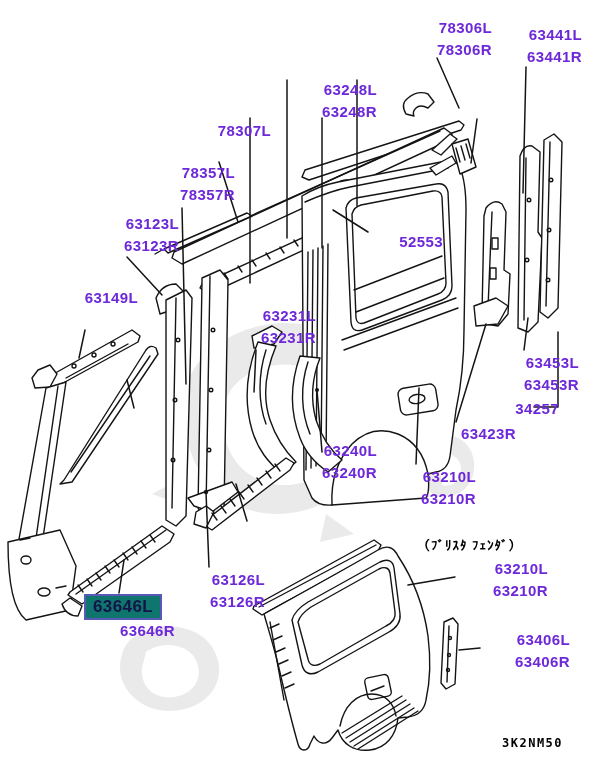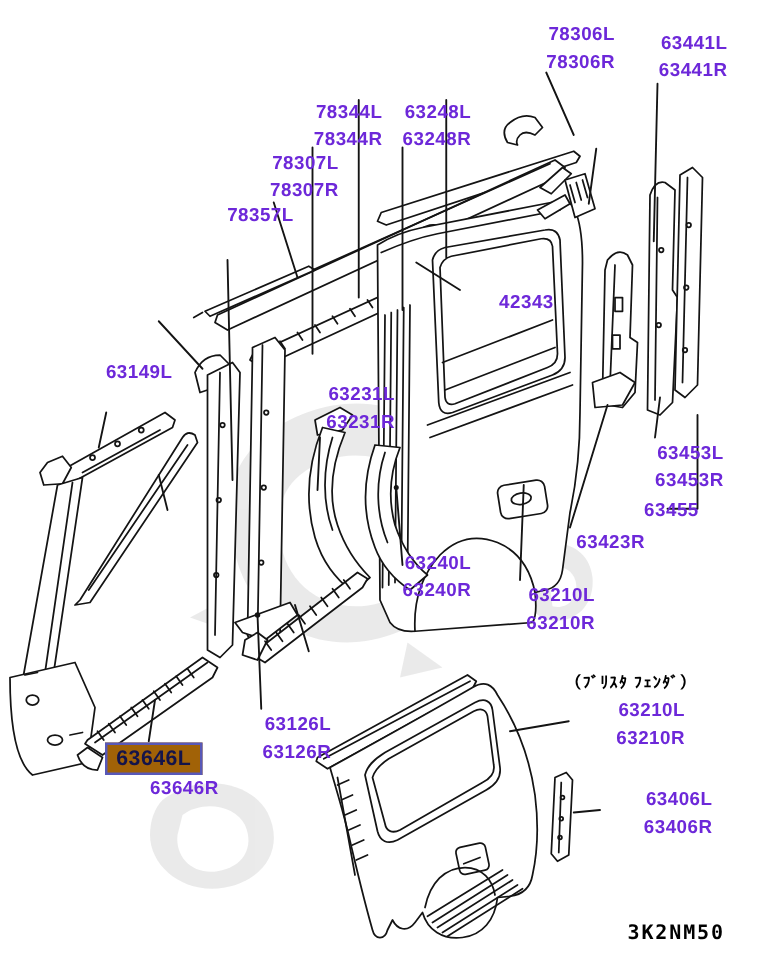--- a/index.html
+++ b/index.html
@@ -3,26 +3,26 @@
 <meta charset="utf-8">
 <style>
   html,body{margin:0;padding:0;background:#fff}
   .stage{position:relative;width:609px;height:768px;background:#ffffff;overflow:hidden;
          font-family:"Liberation Sans",sans-serif;}
   .stage svg{position:absolute;left:0;top:0;z-index:1}
   .lbl{position:absolute;z-index:3;text-align:right;font-weight:bold;font-size:15px;
        line-height:22px;letter-spacing:.4px;color:#6d28d9;white-space:nowrap;cursor:pointer}
   .lbl div{pointer-events:none}
   .hl{position:absolute;z-index:3;font-weight:bold;font-size:17px;line-height:19px;
-      letter-spacing:.4px;padding:1px 7px 2px;border:2px solid #5858b8;background:#a16207;
+      letter-spacing:.4px;padding:1px 7px 2px;border:2px solid #5858b8;background:#0f766e;
       color:#14144a;white-space:nowrap;cursor:pointer}
   .note{position:absolute;z-index:3;font-weight:bold;font-size:13px;letter-spacing:1px;
         color:#000;white-space:nowrap}
   .code{position:absolute;z-index:3;font-family:"DejaVu Sans Mono",monospace;font-weight:bold;
-        font-size:16px;letter-spacing:1.5px;color:#000;white-space:nowrap}
+        font-size:12px;letter-spacing:1.5px;color:#000;white-space:nowrap}
 </style>
 </head>
 <body>
 
 <div class="stage">
 
 <svg width="609" height="768" viewBox="0 0 609 768">
 
   <g fill="#e7e7e7" stroke="none" opacity="0.85">
     <path d="M210,350 C260,310 330,315 360,360 C395,410 380,480 320,505 C260,530 205,500 190,450 C178,408 180,378 210,350 z"></path>
@@ -216,51 +216,51 @@
 </svg>
 
   <div class="lbl" style="left:382px;top:17px;width:110px">
     <div>78306L</div>
     <div>78306R</div>
   </div>
   <div class="lbl" style="left:472px;top:24px;width:110px">
     <div>63441L</div>
     <div>63441R</div>
   </div>
-  <div class="lbl" style="left:196px;top:79px;width:110px">
-    <div>78344L</div>
-    <div>78344R</div>
-  </div>
   <div class="lbl" style="left:267px;top:79px;width:110px">
     <div>63248L</div>
     <div>63248R</div>
   </div>
   <div class="lbl" style="left:161px;top:120px;width:110px">
     <div>78307L</div>
-    <div>78307R</div>
   </div>
   <div class="lbl" style="left:125px;top:162px;width:110px">
     <div>78357L</div>
+    <div>78357R</div>
+  </div>
+  <div class="lbl" style="left:69px;top:213px;width:110px">
+    <div>63123L</div>
+    <div>63123R</div>
   </div>
   <div class="lbl" style="left:333px;top:231px;width:110px">
-    <div>42343</div>
+    <div>52553</div>
   </div>
   <div class="lbl" style="left:28px;top:287px;width:110px">
     <div>63149L</div>
   </div>
   <div class="lbl" style="left:206px;top:305px;width:110px">
     <div>63231L</div>
     <div>63231R</div>
   </div>
   <div class="lbl" style="left:469px;top:352px;width:110px">
     <div>63453L</div>
     <div>63453R</div>
   </div>
   <div class="lbl" style="left:449px;top:398px;width:110px">
-    <div>63455</div>
+    <div>34257</div>
   </div>
   <div class="lbl" style="left:406px;top:423px;width:110px">
     <div>63423R</div>
   </div>
   <div class="lbl" style="left:267px;top:440px;width:110px">
     <div>63240L</div>
     <div>63240R</div>
   </div>
   <div class="lbl" style="left:366px;top:466px;width:110px">
     <div>63210L</div>
@@ -269,21 +269,21 @@
   <div class="lbl" style="left:155px;top:569px;width:110px">
     <div>63126L</div>
     <div>63126R</div>
   </div>
   <div class="hl" style="left:84px;top:594px">
     <span>63646L</span>
   </div>
   <div class="lbl" style="left:65px;top:620px;width:110px">
     <div>63646R</div>
   </div>
-  <div class="note" style="left:417px;top:538px;width:176px;text-align:center">（ﾌﾞﾘｽﾀ ﾌｪﾝﾀﾞ）</div>
+  <div class="note" style="left:417px;top:538px;width:176px;">（ﾌﾞﾘｽﾀ ﾌｪﾝﾀﾞ）</div>
   <div class="lbl" style="left:438px;top:558px;width:110px">
     <div>63210L</div>
     <div>63210R</div>
   </div>
   <div class="lbl" style="left:460px;top:629px;width:110px">
     <div>63406L</div>
     <div>63406R</div>
   </div>
   <div class="code" style="left:502px;top:736px">3K2NM50</div>
 

